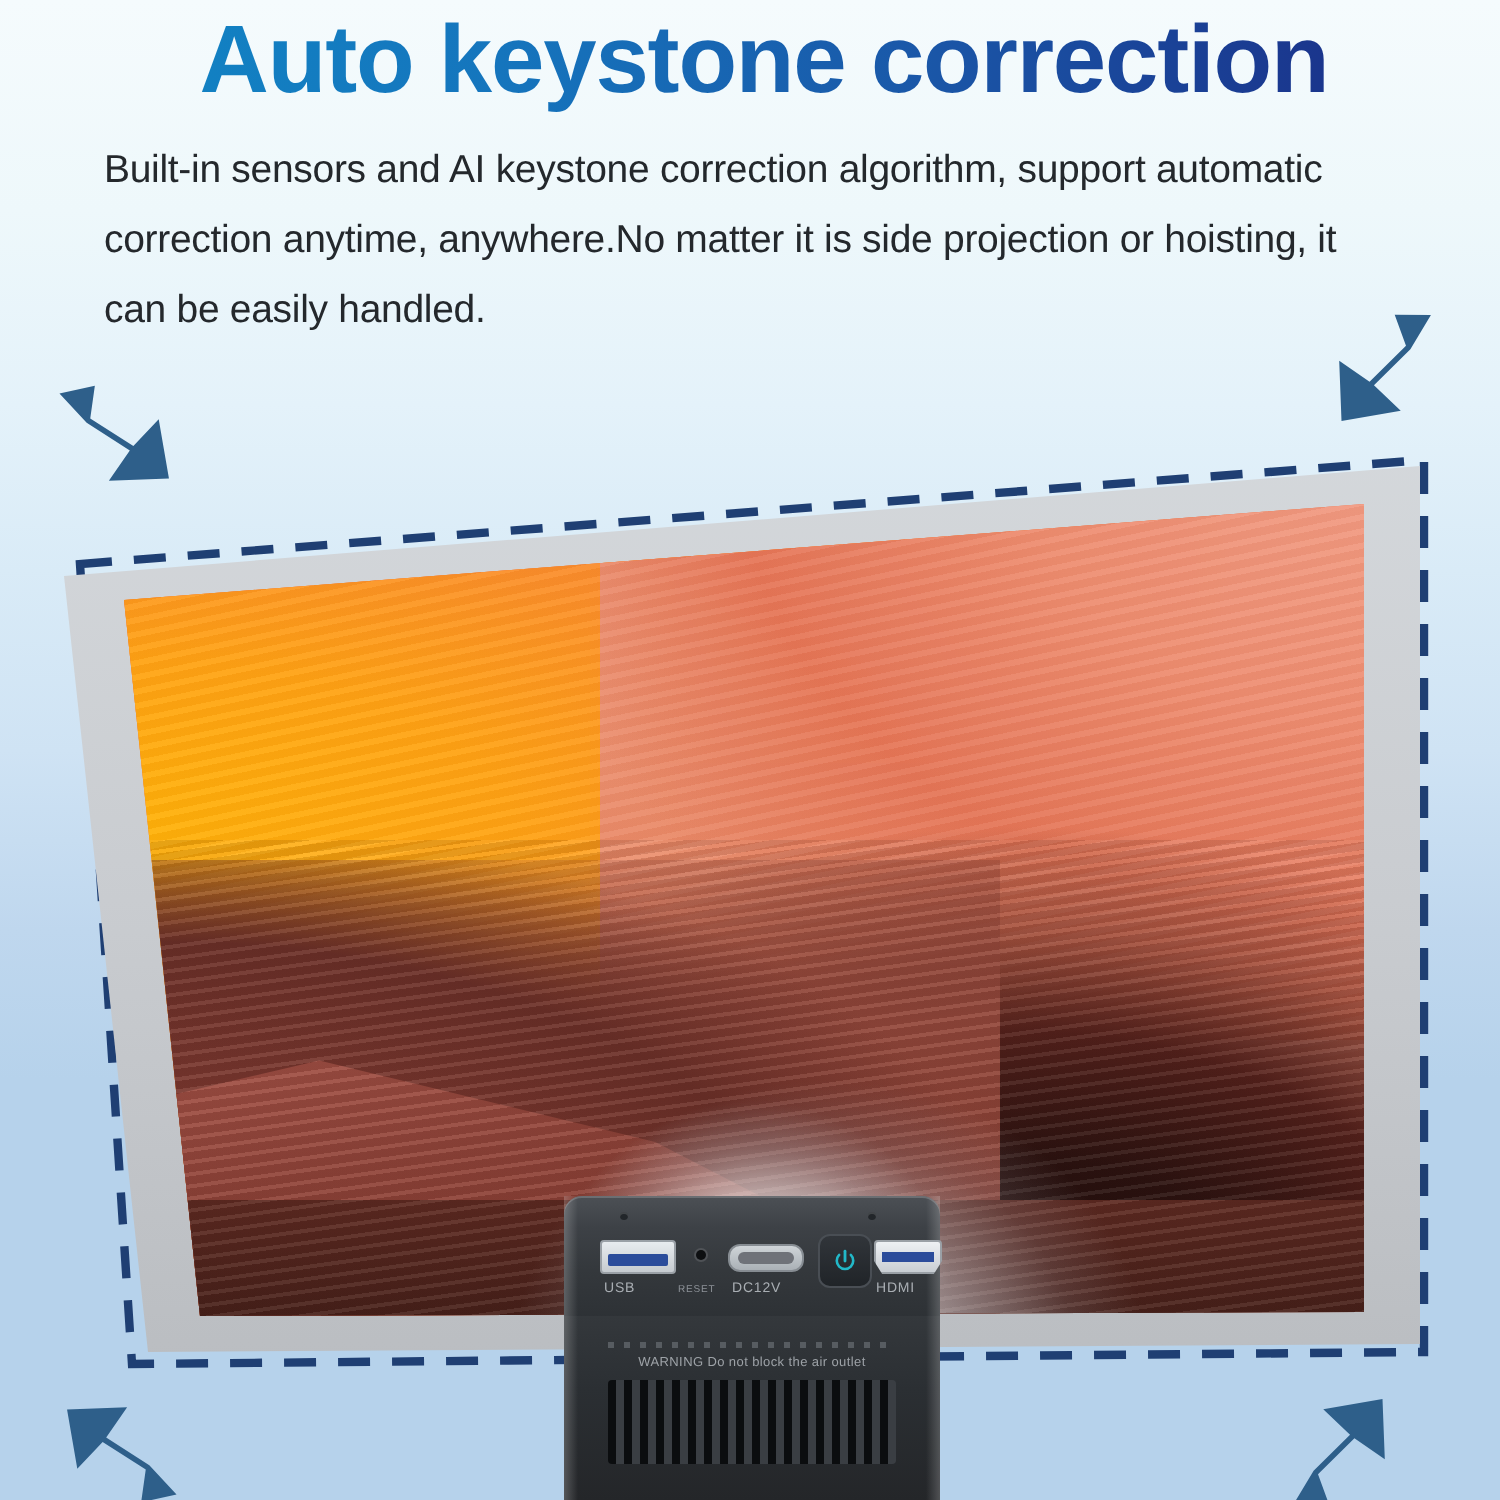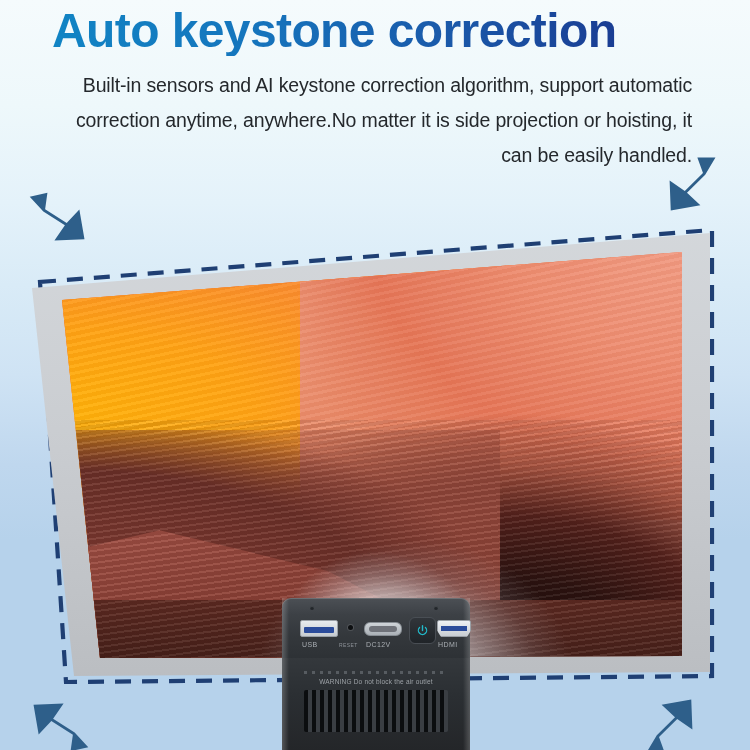--- a/index.html
+++ b/index.html
@@ -15,27 +15,26 @@
                                #b6d2eb 72%, #b6d2eb 100%);
   }
 
   
   .headline{
     position:absolute;left:52px;top:6px;width:660px;
     font-size:48px;font-weight:bold;letter-spacing:-0.6px;
     line-height:1.05;white-space:nowrap;
     background:linear-gradient(90deg,#1184c4 0%,#1575bd 30%,#1a57a8 62%,#1a2d86 100%);
     -webkit-background-clip:text;background-clip:text;
-    -webkit-text-fill-color:transparent;color:#1a57a8;
+    -webkit-text-fill-color:transparent;color:#1a57a8;text-align:center;
   }
   .subcopy{
     position:absolute;left:52px;top:68px;width:640px;
     font-size:19.5px;line-height:35px;color:#24282c;
     letter-spacing:-0.15px;
-    text-align:right;
   }
 
   
   .arrow{position:absolute;}
   .arrow svg{display:block;}
   .ar-tl{left:26px;top:186px;}
   .ar-tr{left:662px;top:152px;}
   .ar-bl{left:30px;top:696px;}
   .ar-br{left:638px;top:696px;}
 

